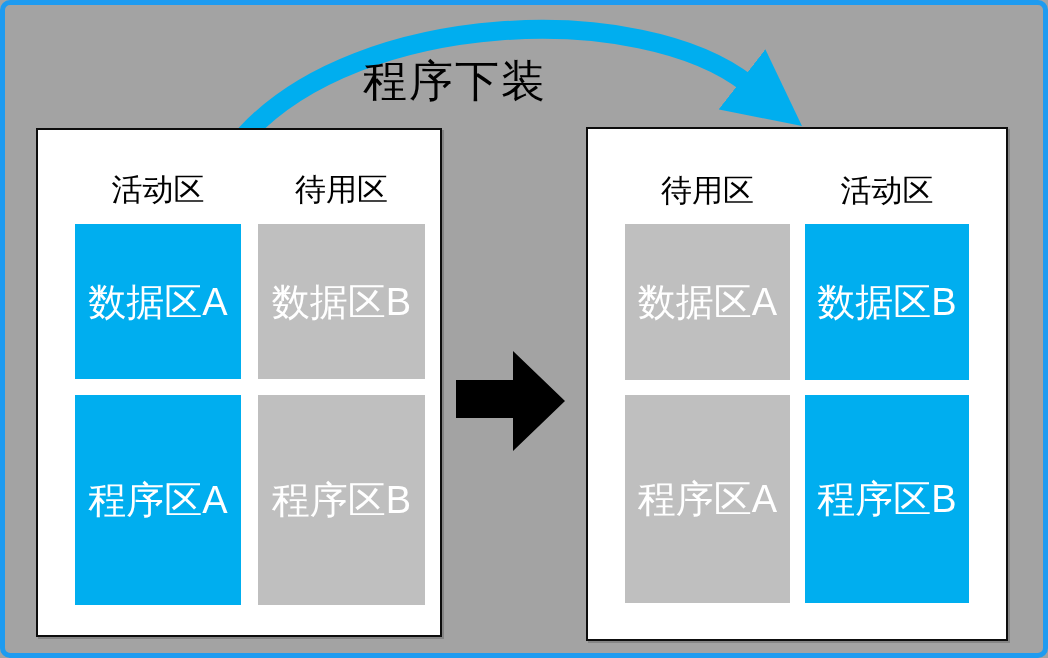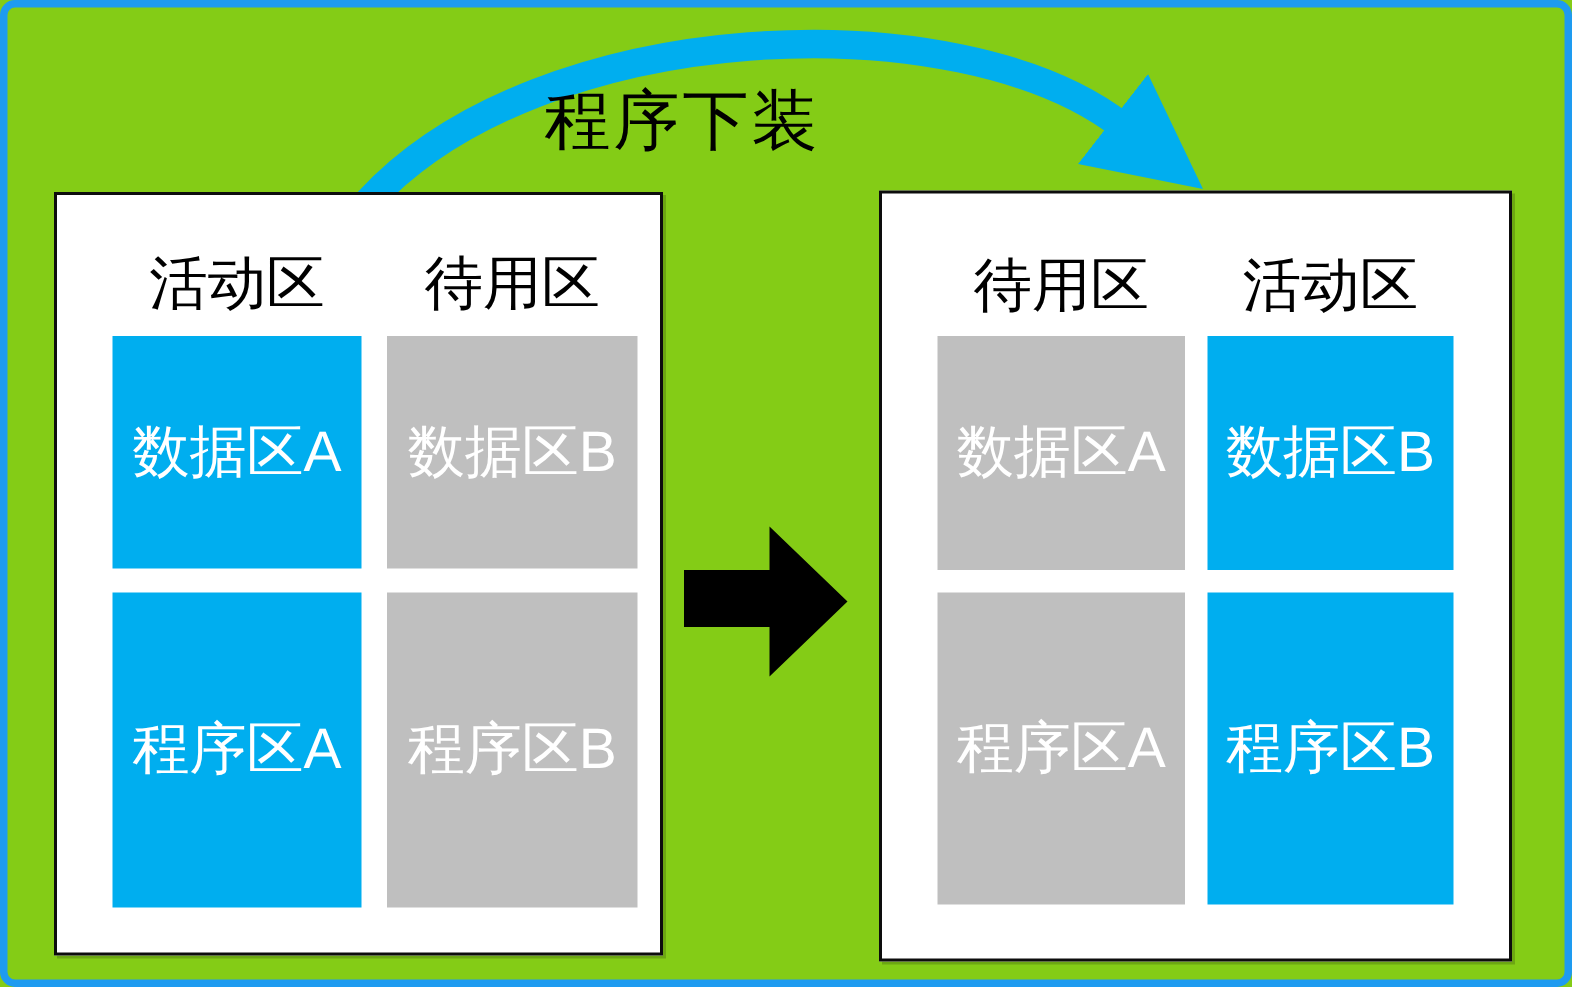--- a/index.html
+++ b/index.html
@@ -2,32 +2,32 @@
 <html style="--cyan: #00AEEF; --gray: #BFBFBF; --border-blue: #1E9BF0; --ink: #000000; --block-text: #FFFFFF;"><head>
 <meta charset="utf-8">
 <style>
   :root{
     --cyan:#00AEEF; --gray:#BFBFBF; --border-blue:#1E9BF0;
     --ink:#000000; --block-text:#FFFFFF; --panel-bg:#FFFFFF;
   }
   *{margin:0;padding:0;box-sizing:border-box;}
   html,body{width:1048px;height:658px;background:#fff;overflow:hidden;
     font-family:"Liberation Sans","DejaVu Sans",sans-serif;}
-  .canvas{position:relative;width:1048px;height:658px;background:#84cc16;}
+  .canvas{position:relative;width:1048px;height:658px;background:#a3a3a3;}
   .outer-border{position:absolute;inset:0;border:5px solid var(--border-blue);
     border-radius:10px;pointer-events:none;}
   .arrow-title{position:absolute;left:295px;top:57px;width:320px;
     text-align:center;font-size:44px;line-height:1.1;color:var(--ink);
     font-weight:500;letter-spacing:2px;}
   .arrows-layer{position:absolute;left:0;top:0;width:1048px;height:658px;}
   .panel{position:absolute;background:var(--panel-bg);border:2px solid #0d0d0d;
     box-shadow:2px 2px 0 rgba(0,0,0,0.18);}
   .panel-before{left:36px;top:128px;width:406px;height:509px;}
   .panel-after{left:586px;top:127px;width:422px;height:514px;}
-  .col-header{position:absolute;text-align:center;font-size:39px;
+  .col-header{position:absolute;text-align:center;font-size:31px;
     color:var(--ink);line-height:38px;}
   .panel-before .hdr-1{left:37px;top:41px;width:166px;}
   .panel-before .hdr-2{left:220px;top:41px;width:167px;}
   .panel-after  .hdr-1{left:37px;top:43px;width:165px;}
   .panel-after  .hdr-2{left:217px;top:43px;width:164px;}
   .block{position:absolute;display:flex;flex-direction:row;
     align-items:center;justify-content:center;color:var(--block-text);
     font-size:38px;line-height:48px;text-align:center;}
   .block.active{background:var(--cyan);}
   .block.standby{background:var(--gray);}

